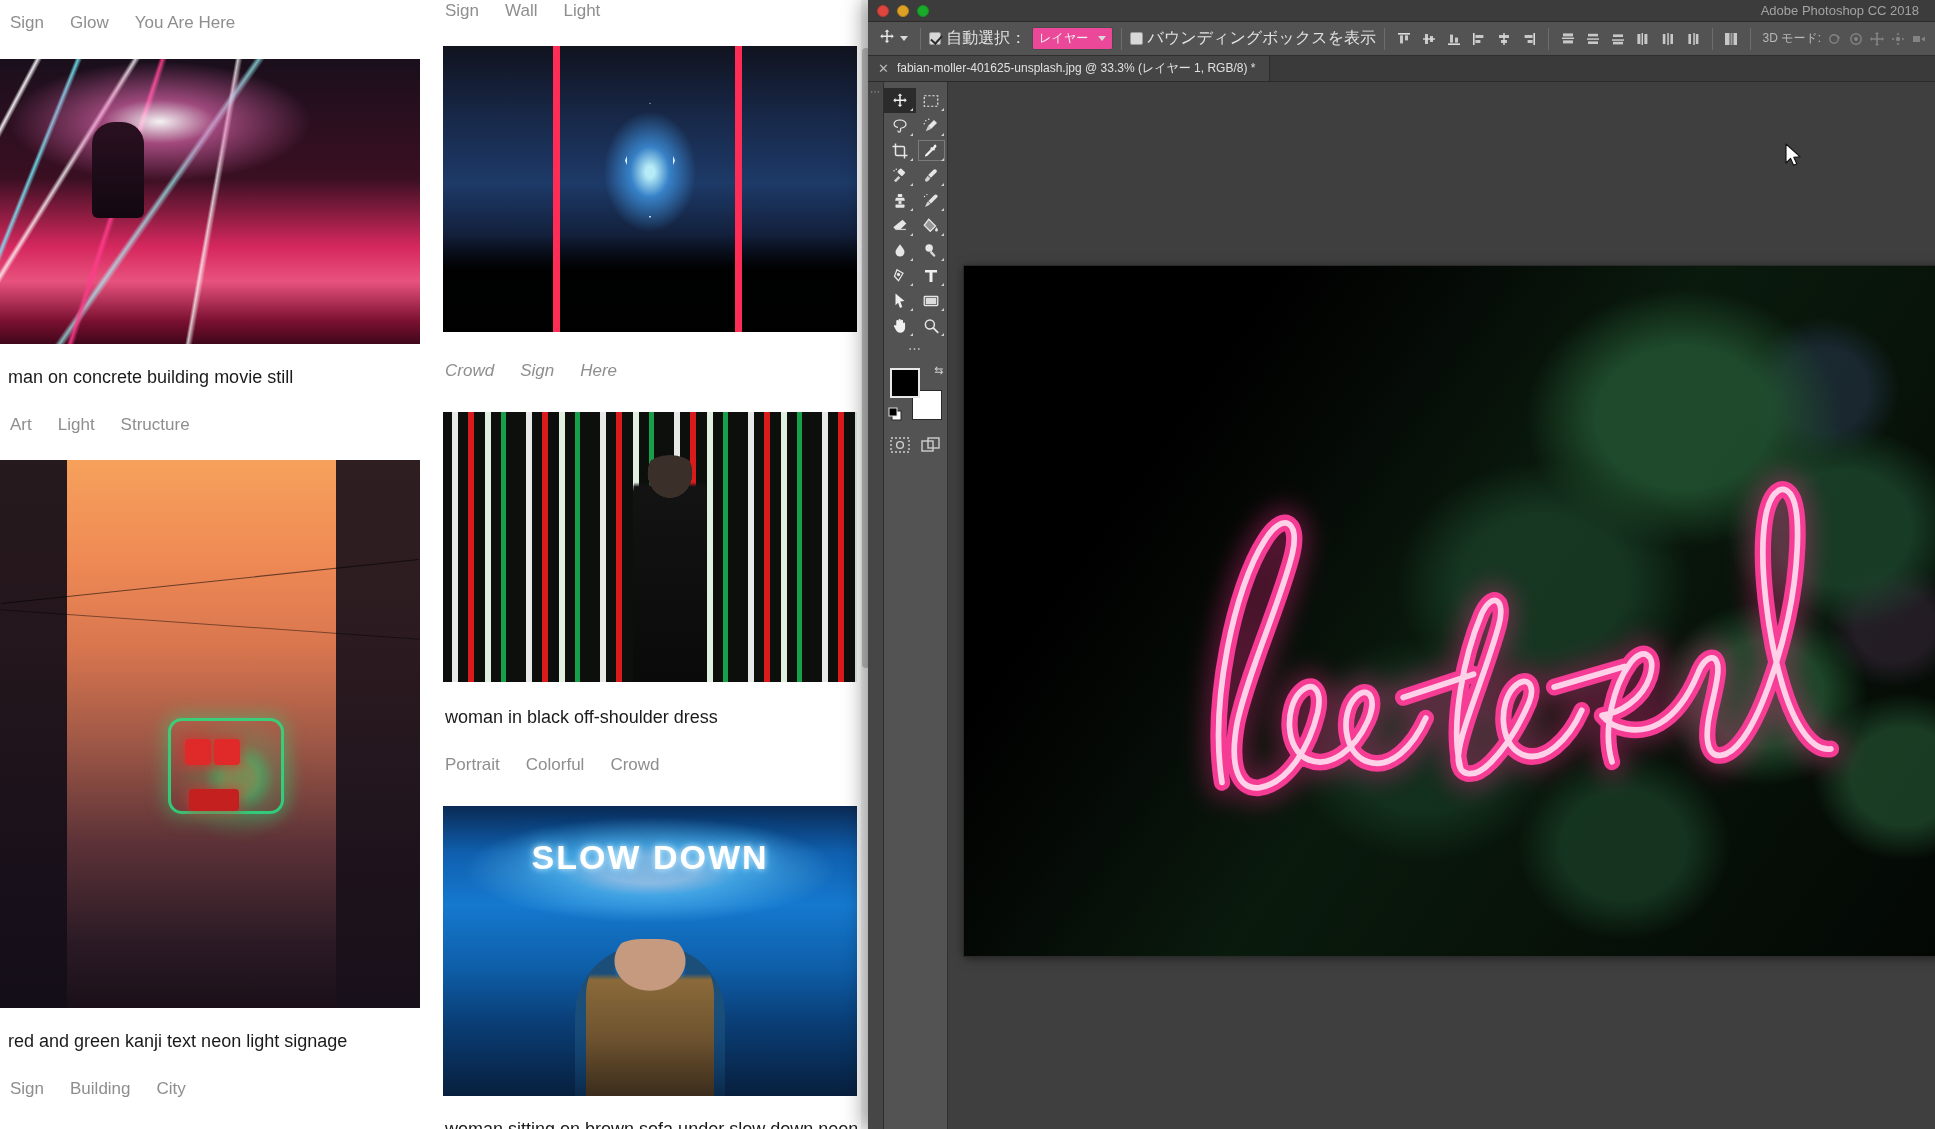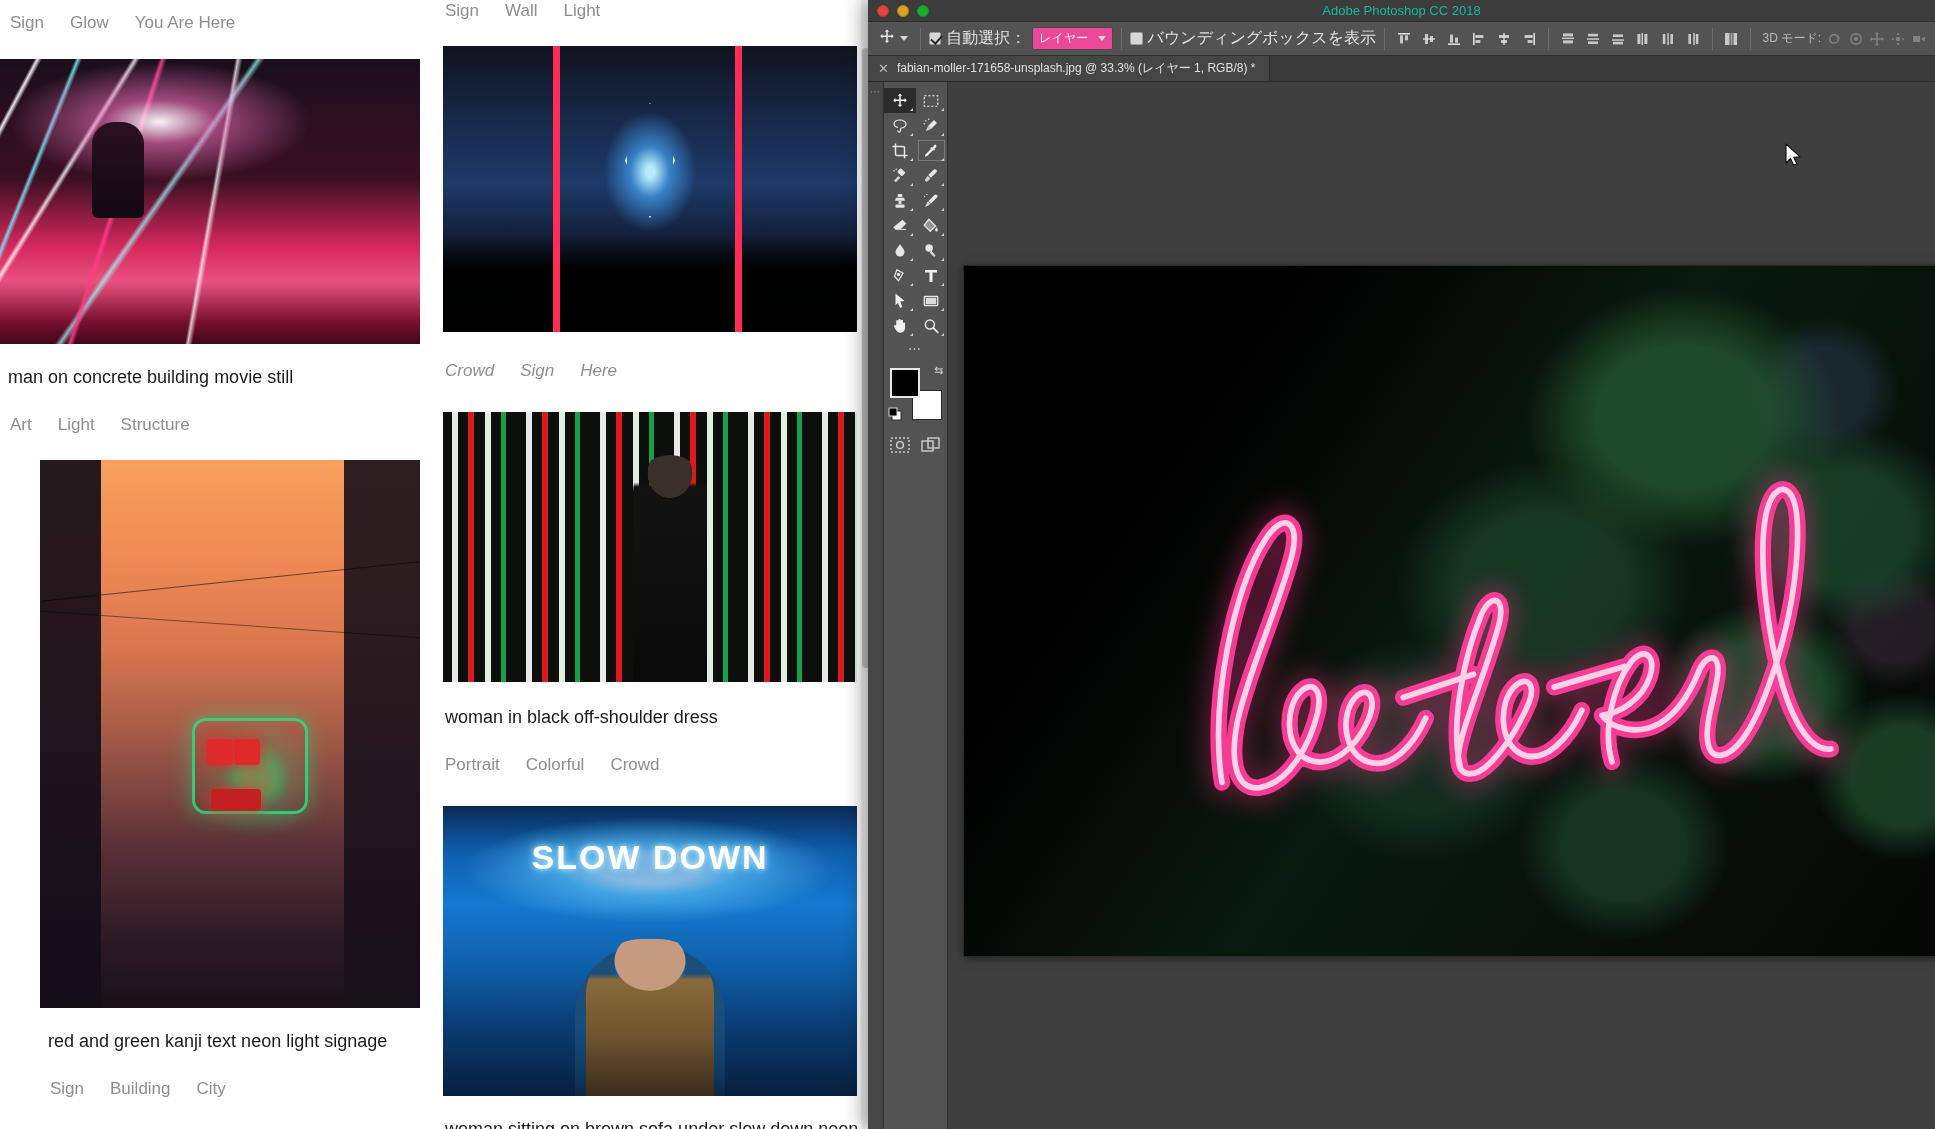--- a/index.html
+++ b/index.html
@@ -139,22 +139,22 @@
     height: 22px; background: #3c3c3c;
     border-bottom: 1px solid #2c2c2c;
     display: flex; align-items: center; position: relative;
   }
   .lights { display: flex; gap: 8px; padding-left: 9px; }
   .light { width: 12px; height: 12px; border-radius: 50%; }
   .light.red    { background: #e0443e; border:1px solid #b33a33;}
   .light.yellow { background: #dea123; border:1px solid #b5841c;}
   .light.green  { background: #1aab29; border:1px solid #149021;}
   #ps-title {
-    position: absolute; left: 0; right: 0; text-align: center;
-    font-size: 13px; color: #14b8a6;
+    position: absolute; left: 0; right: 16px; text-align: right;
+    font-size: 13px; color: #a3a3a3;
   }
 
   #ps-optionsbar {
     height: 34px; background: #535353;
     border-bottom: 1px solid #2e2e2e;
     display: flex; align-items: center; gap: 0px;
     padding: 0 6px; white-space: nowrap;
   }
   .opt-sep { width:1px; height:22px; background:#6d6d6d; margin: 0 8px; }
   .tool-indicator {
@@ -295,21 +295,21 @@
           <div style="position:absolute;left:22%;top:22%;width:52px;height:96px;background:linear-gradient(180deg,#2a1020,#120812);border-radius:22px 22px 6px 6px;"></div>
         </div>
         <div class="caption" style="margin:22px 0 0 8px;">man on concrete building movie still</div>
         <div class="tagrow" style="margin:26px 0 0 10px;">
           <span class="tag">Art</span>
           <span class="tag">Light</span>
           <span class="tag">Structure</span>
         </div>
       </div>
 
-      <div style="margin-top:24px;margin-left:40px;">
+      <div style="margin-top:24px;">
         <div class="thumb img-kanji-street" style="height:548px;">
           <div style="position:absolute;left:40%;top:47%;width:116px;height:96px;border:3px solid rgba(40,225,130,.85);border-radius:14px;box-shadow:0 0 18px 4px rgba(40,225,130,.35);"></div>
           <div style="position:absolute;left:44%;top:51%;width:26px;height:26px;background:#e02a2a;border-radius:4px;box-shadow:0 0 12px 3px rgba(224,42,42,.6);"></div>
           <div style="position:absolute;left:51%;top:51%;width:26px;height:26px;background:#e02a2a;border-radius:4px;box-shadow:0 0 12px 3px rgba(224,42,42,.6);"></div>
           <div style="position:absolute;left:45%;top:60%;width:50px;height:22px;background:#c42020;border-radius:4px;box-shadow:0 0 12px 3px rgba(224,42,42,.5);"></div>
           <div style="position:absolute;left:0;top:22%;width:100%;height:1px;background:rgba(0,0,0,.55);transform:rotate(-6deg);"></div>
           <div style="position:absolute;left:0;top:30%;width:100%;height:1px;background:rgba(0,0,0,.45);transform:rotate(4deg);"></div>
         </div>
         <div class="caption" style="margin:22px 0 0 8px;">red and green kanji text neon light signage</div>
         <div class="tagrow" style="margin:26px 0 0 10px;">
@@ -532,21 +532,21 @@
           <svg width="16" height="16" viewBox="0 0 16 16">
             <rect x="2" y="5" width="7" height="6" fill="#bdbdbd"></rect>
             <path d="M10 8l4-2.6v5.2z" fill="#bdbdbd"></path>
           </svg>
         </span>
     </div>
 
     <div id="ps-tabbar">
       <div id="ps-tab">
         <span class="tab-x">✕</span>
-        <span>fabian-moller-171658-unsplash.jpg @ 33.3% (レイヤー 1, RGB/8) *</span>
+        <span>fabian-moller-401625-unsplash.jpg @ 33.3% (レイヤー 1, RGB/8) *</span>
       </div>
     </div>
 
     <div id="ps-body">
 
       <div id="dock-handle">
         <div class="dots">⋯</div>
       </div>
 
       <div id="toolbar">

